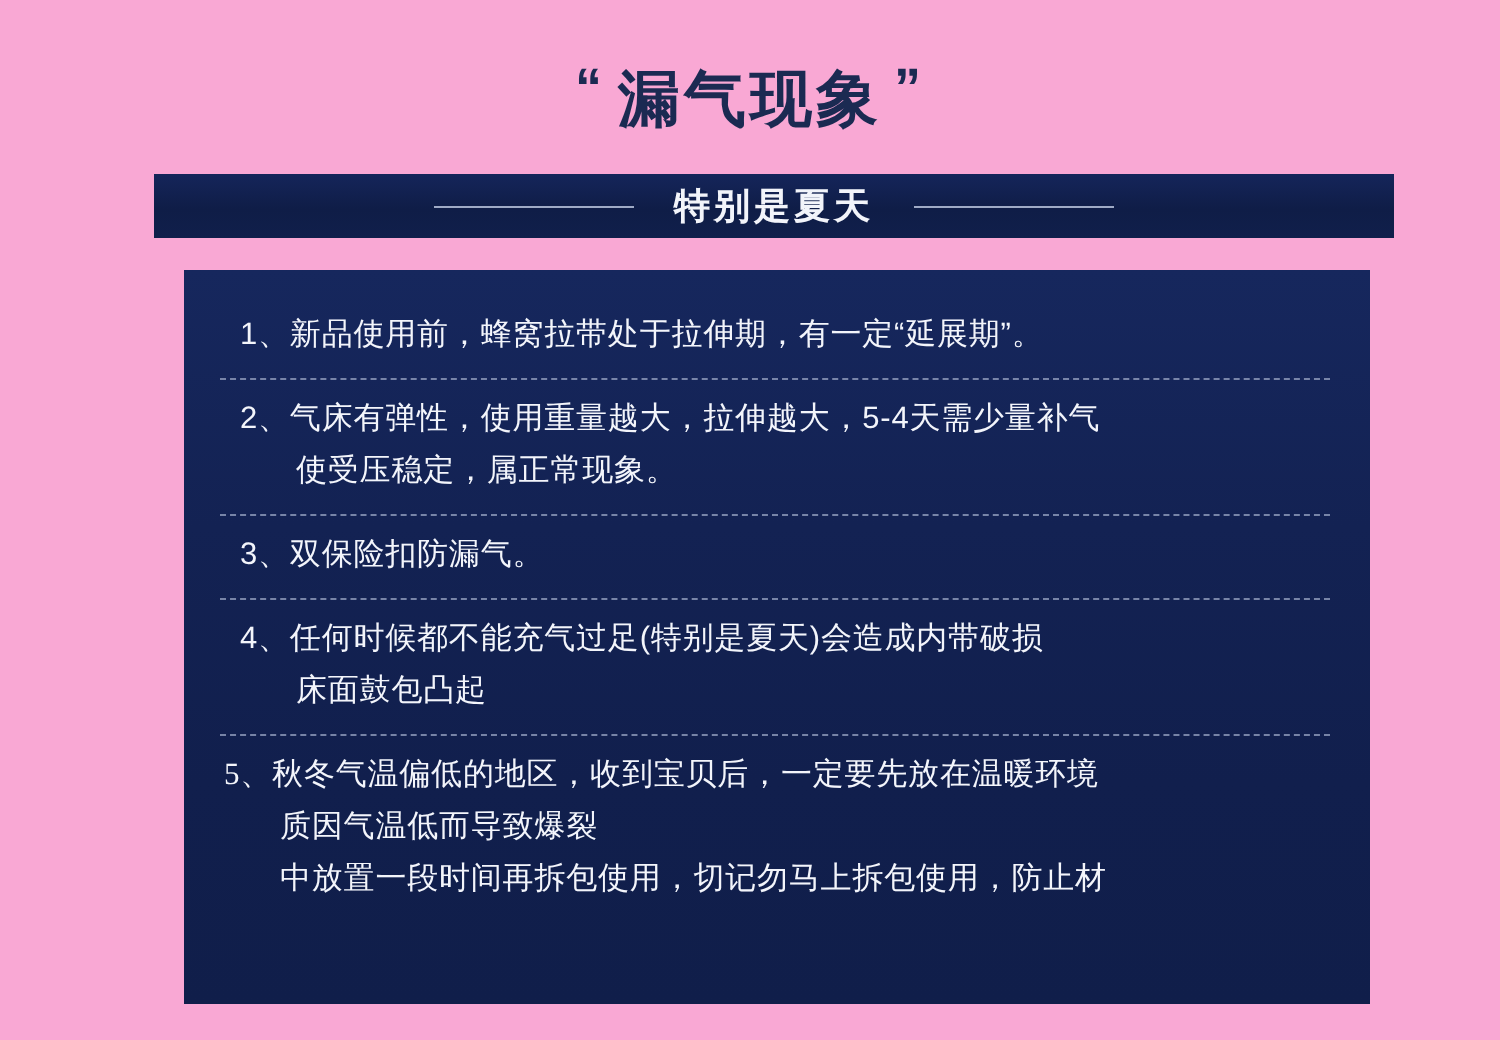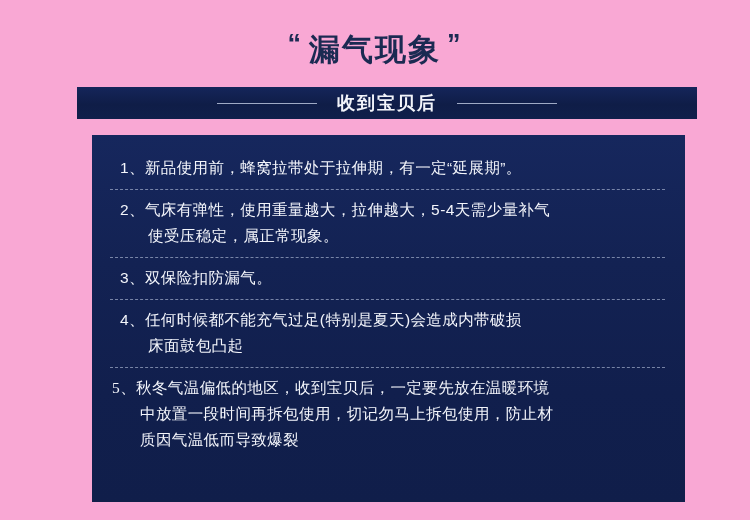--- a/index.html
+++ b/index.html
@@ -121,21 +121,21 @@
 <body>
 
 <div class="page">
 
   <div class="title-wrap">
     <span class="title"><span class="quote left">“</span><span>漏气现象</span><span class="quote right">”</span></span>
   </div>
 
   <div class="banner">
     <span class="banner-rule"></span>
-    <span class="banner-text">收到宝贝后</span>
+    <span class="banner-text">特别是夏天</span>
     <span class="banner-rule"></span>
   </div>
 
   <div class="content-box">
 
     <div class="item item-1">
       <span class="line">1、新品使用前，蜂窝拉带处于拉伸期，有一定“延展期”。</span>
     </div>
     <div class="divider"></div>
 
@@ -151,19 +151,19 @@
     <div class="divider"></div>
 
     <div class="item item-4">
       <span class="line">4、任何时候都不能充气过足(特别是夏天)会造成内带破损</span>
       <span class="line indent">床面鼓包凸起</span>
     </div>
     <div class="divider"></div>
 
     <div class="item item-5">
       <span class="line">5、秋冬气温偏低的地区，收到宝贝后，一定要先放在温暖环境</span>
+      <span class="line indent">质因气温低而导致爆裂</span>
       <span class="line indent">中放置一段时间再拆包使用，切记勿马上拆包使用，防止材</span>
-      <span class="line indent">质因气温低而导致爆裂</span>
     </div>
 
   </div>
 
 </div>
 
 </body></html>

